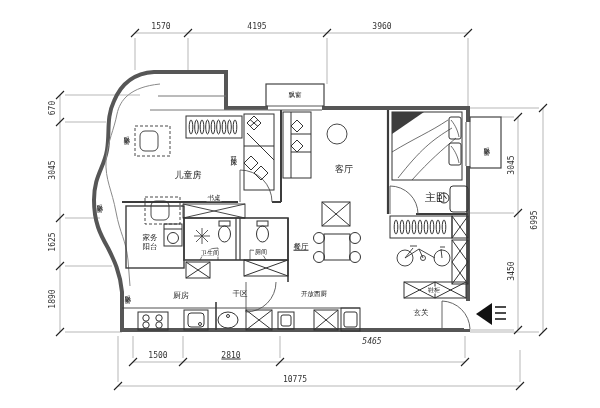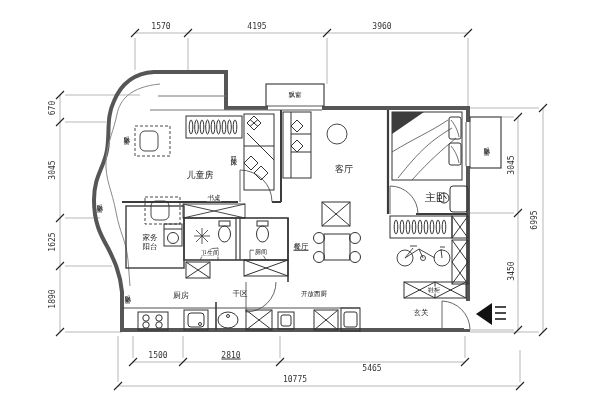--- a/index.html
+++ b/index.html
@@ -220,21 +220,21 @@
     <rect x="322" y="202" width="28" height="24"></rect>
     <path d="M322,202 L350,226 M350,202 L322,226"></path>
     <rect x="324" y="234" width="26" height="26"></rect>
     <circle cx="319" cy="238" r="5.5"></circle>
         <circle cx="355" cy="238" r="5.5"></circle>
     <circle cx="319" cy="257" r="5.5"></circle>
         <circle cx="355" cy="257" r="5.5"></circle>
   </g>
 </svg>
 
-  <div class="lbl" style="left:200px;top:175px;font-size:9px;text-align:right;">儿童房</div>
+  <div class="lbl" style="left:188px;top:175px;font-size:9px;text-align:right;">儿童房</div>
   <div class="lbl" style="left:344px;top:169px;font-size:9px;">客厅</div>
   <div class="lbl" style="left:436px;top:197px;font-size:11px;font-family:Liberation Serif, serif;">主卧</div>
   <div class="lbl" style="left:301px;top:247px;font-size:7.5px;text-decoration:underline;">餐厅</div>
   <div class="lbl" style="left:181px;top:296px;font-size:8px;">厨房</div>
   <div class="lbl" style="left:240px;top:294px;font-size:7.5px;">干区</div>
   <div class="lbl" style="left:421px;top:313px;font-size:7.5px;">玄关</div>
   <div class="lbl wrap" style="left:150px;top:243px;font-size:7.5px;">家务阳台</div>
   <div class="lbl tag" style="left:210px;top:253px;font-size:6px;">卫生间</div>
   <div class="lbl tag" style="left:261px;top:252px;font-size:6px;">厕间</div>
   <div class="lbl" style="left:314px;top:295px;font-size:6.5px;">开放西厨</div>
@@ -256,15 +256,15 @@
   <div class="dim rot" style="left:52px;top:170px;">3045</div>
   <div class="dim rot" style="left:52px;top:242px;">1625</div>
   <div class="dim rot" style="left:52px;top:299px;">1890</div>
 
   <div class="dim rot" style="left:511px;top:165px;">3045</div>
   <div class="dim rot" style="left:511px;top:271px;">3450</div>
   <div class="dim rot" style="left:534px;top:220px;">6995</div>
 
   <div class="dim" style="left:158px;top:355px;">1500</div>
   <div class="dim" style="left:231px;top:355px;text-decoration:underline;">2810</div>
-  <div class="dim" style="left:372px;top:368px;">5465</div>
+  <div class="dim" style="left:372px;top:341px;font-style:italic;">5465</div>
   <div class="dim" style="left:295px;top:379px;">10775</div>
 </div>
 
 </body></html>

